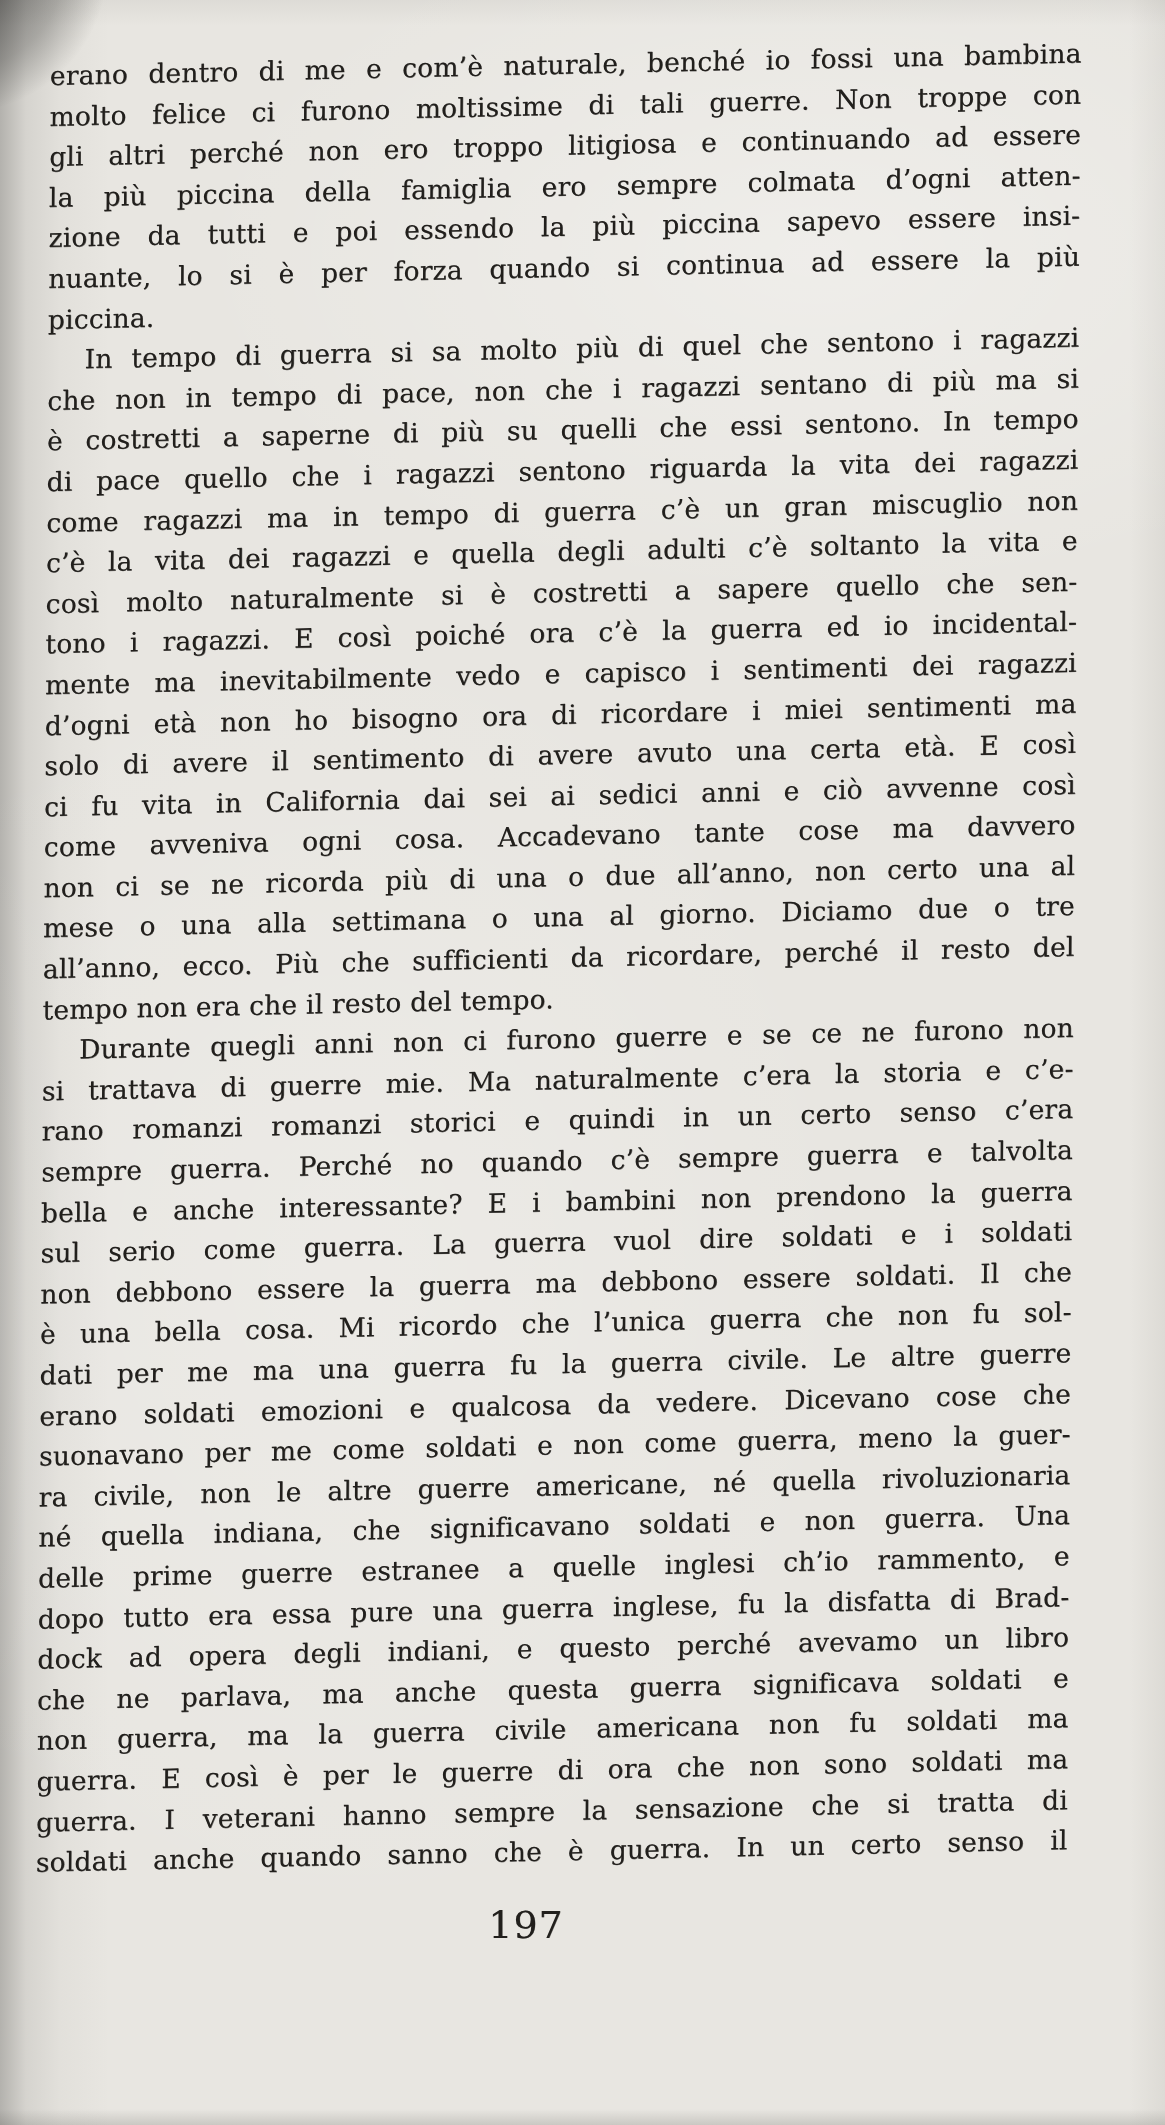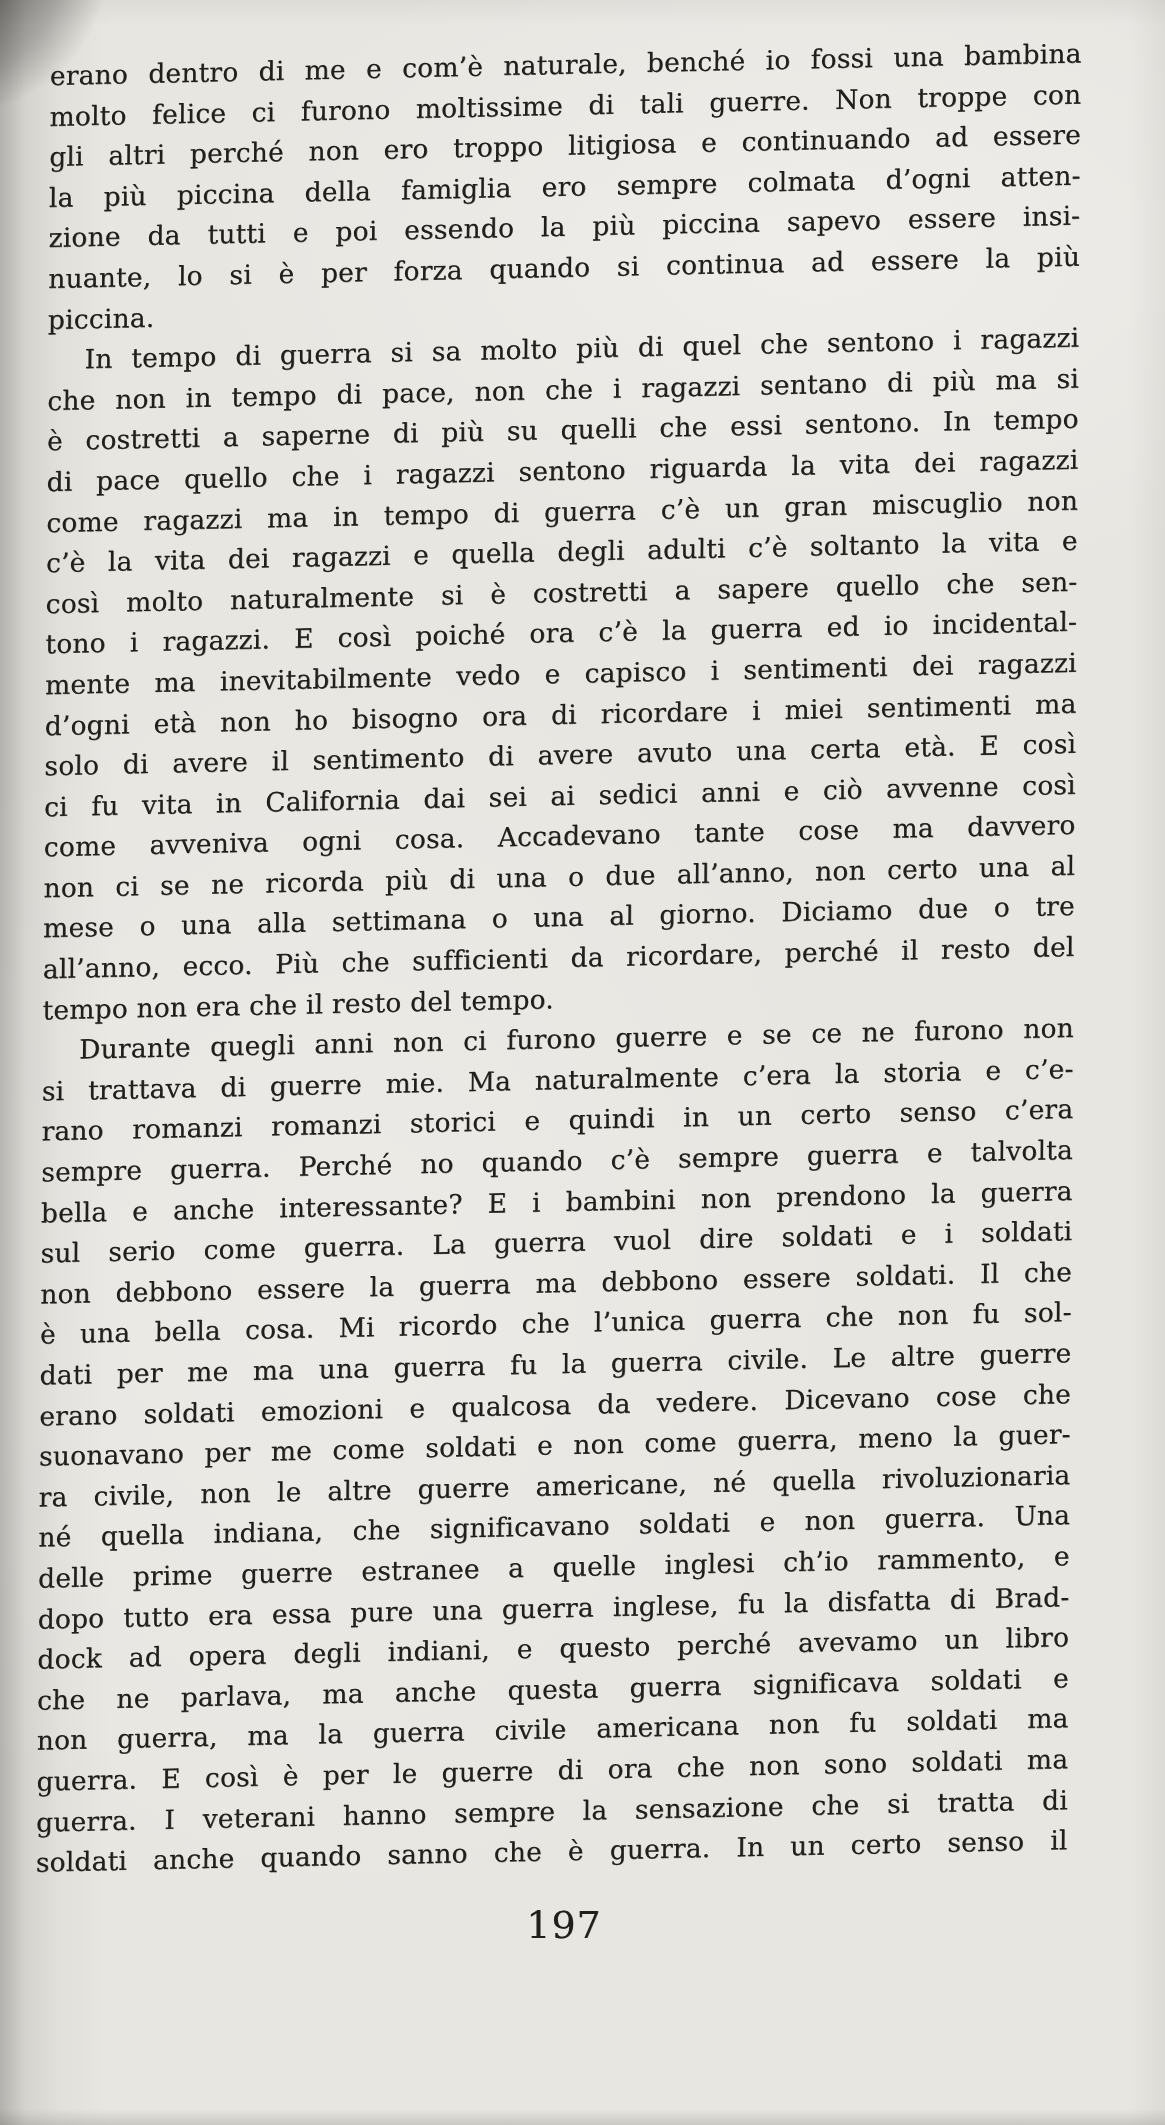--- a/index.html
+++ b/index.html
@@ -39,21 +39,21 @@
   .para { margin: 0; }
   .line {
     text-align: justify;
     text-align-last: justify;
     white-space: normal;
   }
   .line.endline { text-align-last: left; }
   .line.firstline { text-indent: 37px; }
   .page-num {
     position: absolute;
-    left: 464px;
+    left: 426px;
     top: 1903px;
     width: 200px;
     text-align: center;
     font-size: 38px;
     line-height: 1.2;
     letter-spacing: 1px;
     text-shadow: 0.4px 0.4px 0.6px rgba(25,24,22,0.5);
   }
   .scan-overlay {
     position: absolute;

